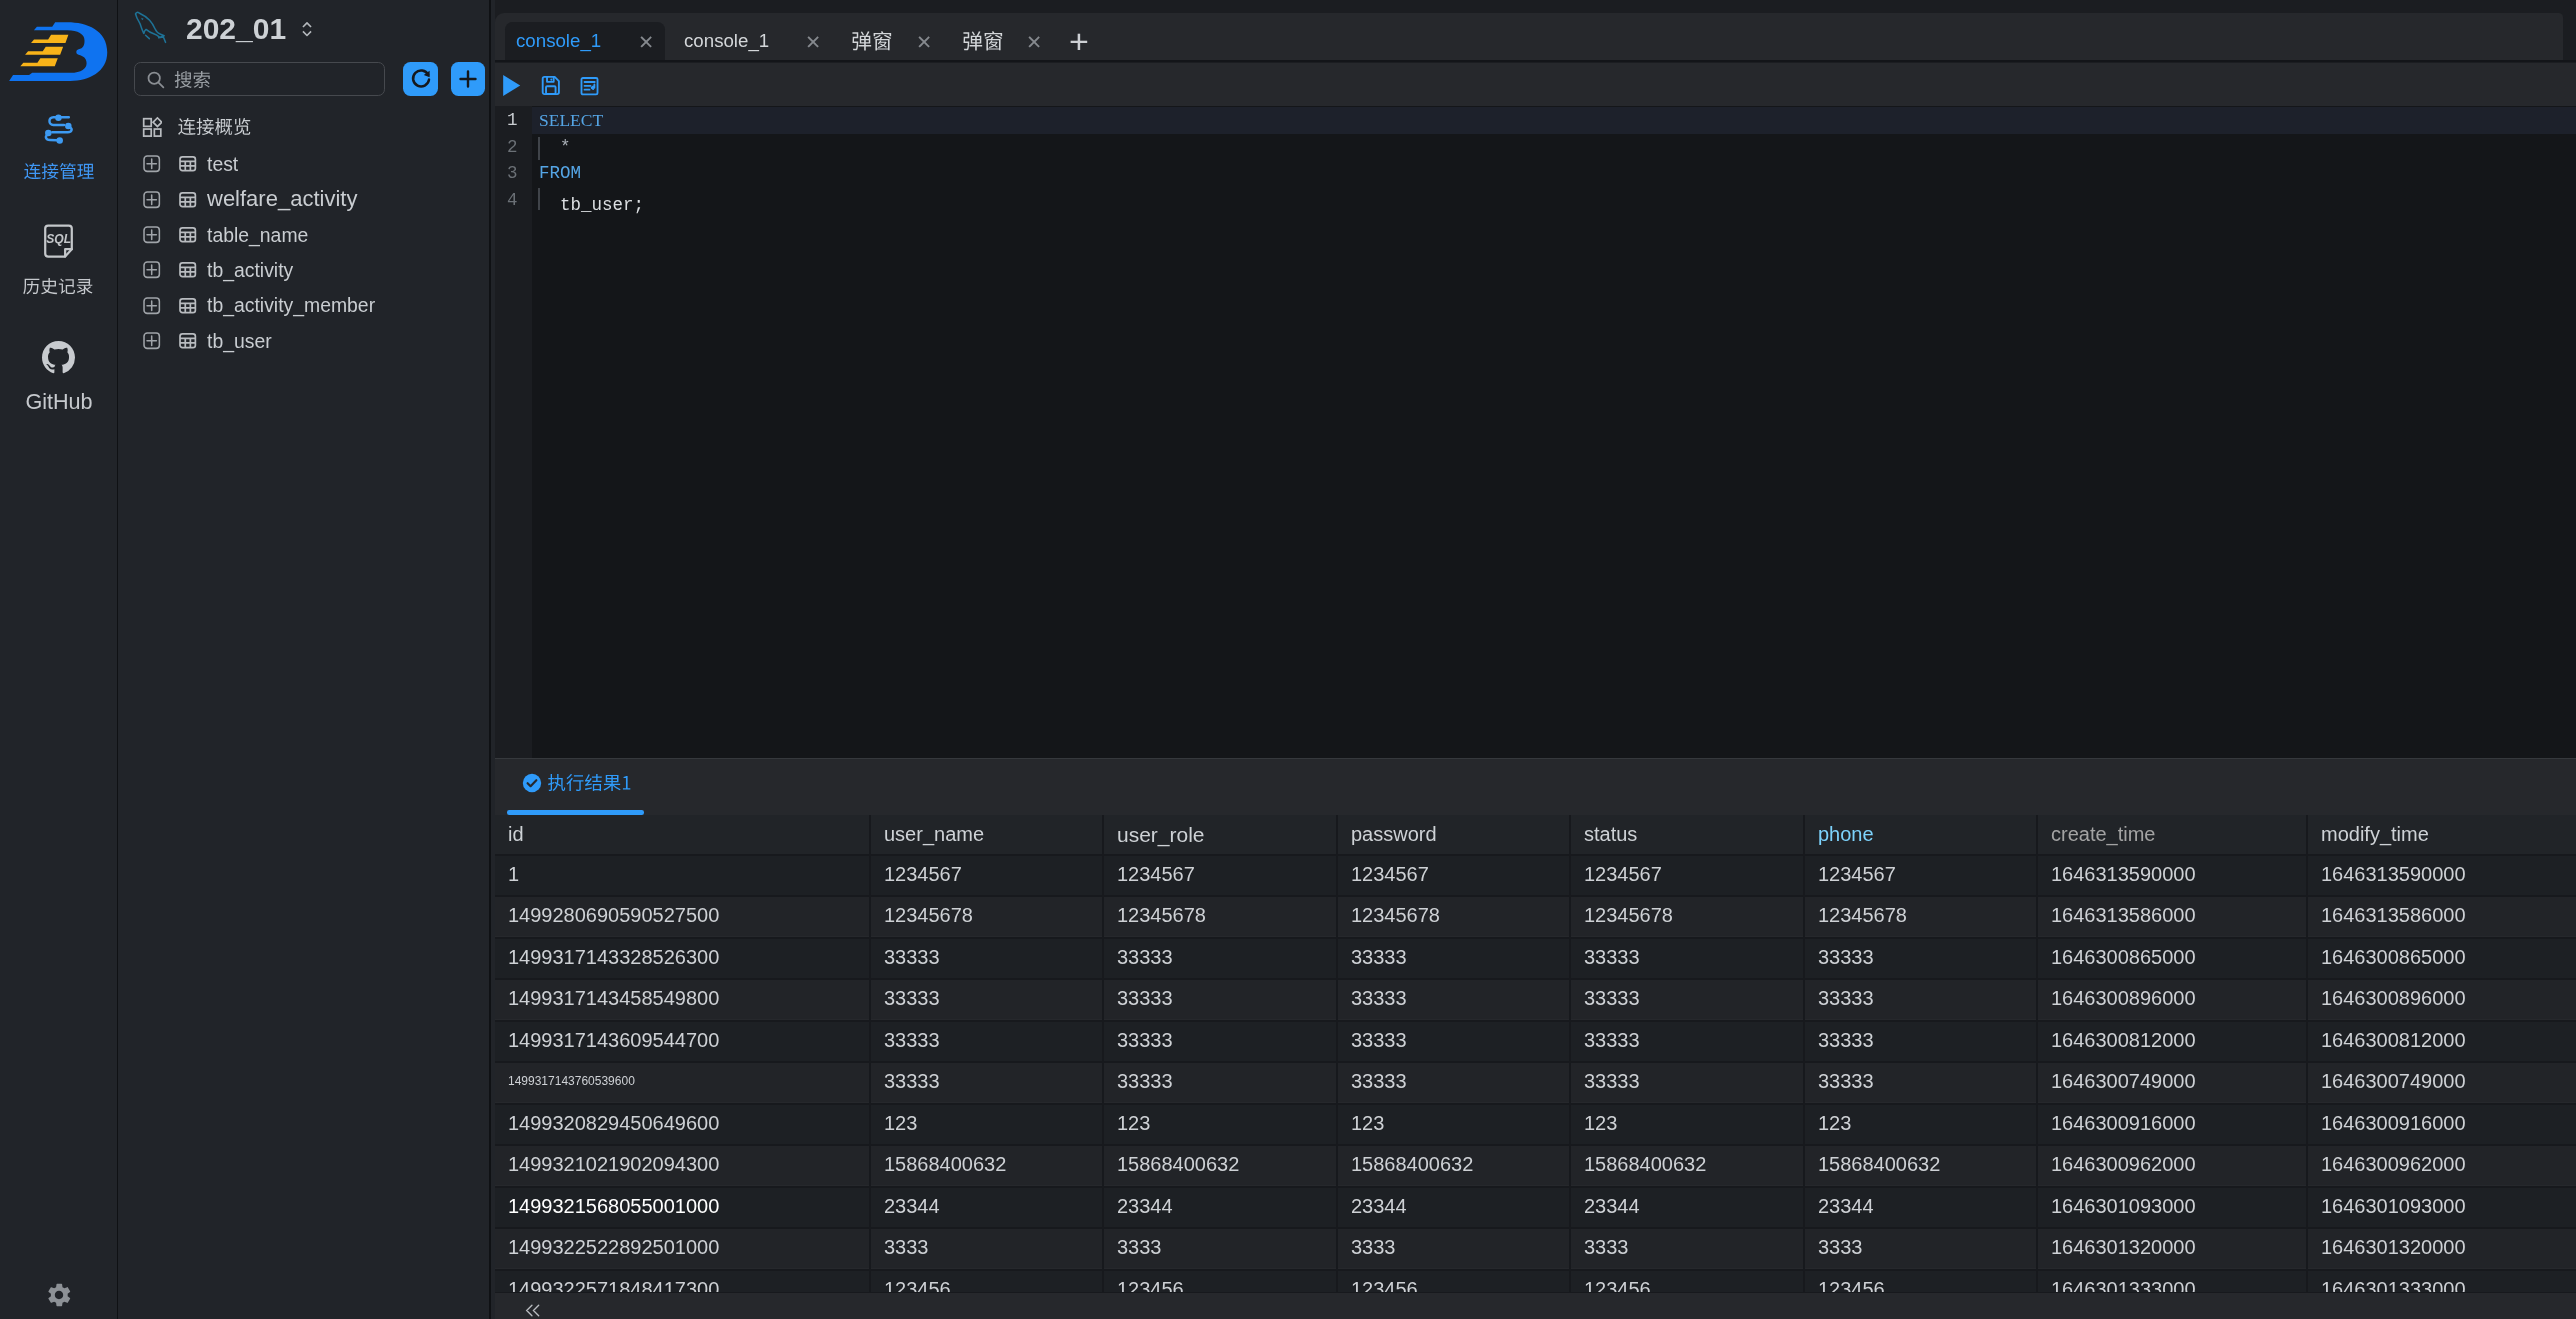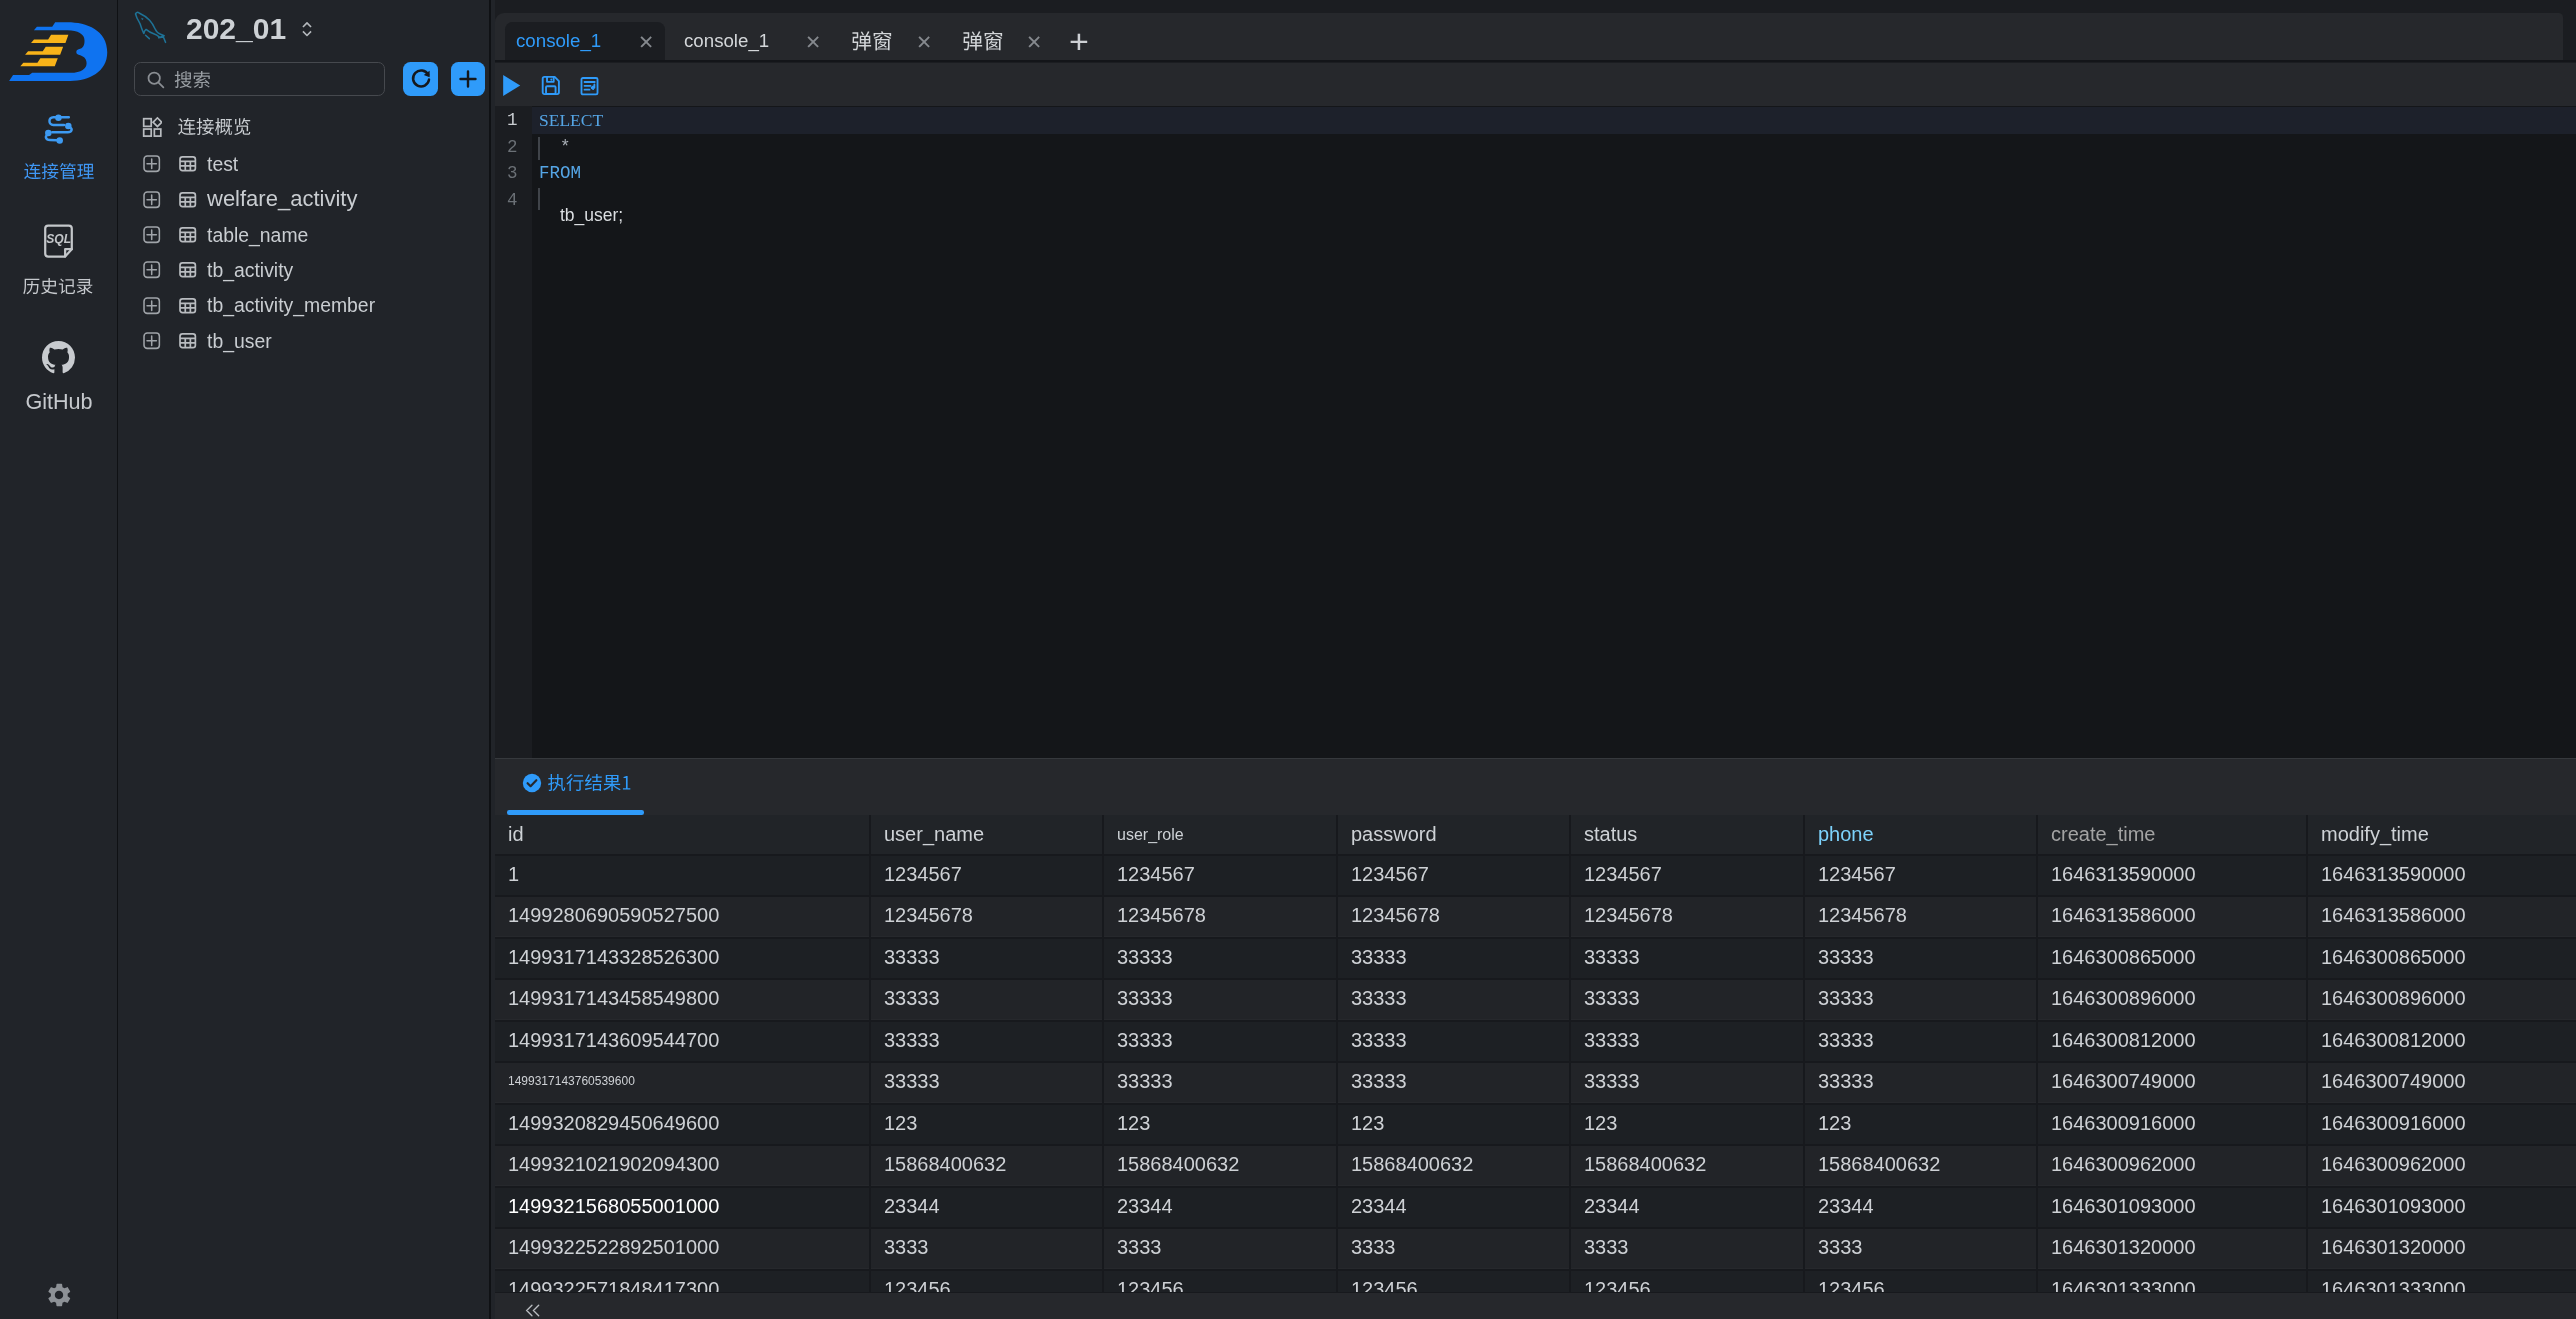--- a/index.html
+++ b/index.html
@@ -219,34 +219,34 @@
 <div class="abs" style="left:532px;top:107px;width:2044px;height:27px;background:#1d212b"></div>
 <div class="abs" style="left:538px;top:137px;width:1.5px;height:23px;background:#40444a"></div>
 <div class="abs" style="left:538px;top:188px;width:1.5px;height:22.4px;background:#40444a"></div>
 <div class="abs" style="left:495px;top:107px;width:22.4px;height:27px;line-height:27px;text-align:right;font-family:'Liberation Mono',monospace;font-size:17.5px;color:#c9cdd1">1</div>
 <div class="abs" style="left:495px;top:134px;width:22.4px;height:27px;line-height:27px;text-align:right;font-family:'Liberation Mono',monospace;font-size:17.5px;color:#6b7076">2</div>
 <div class="abs" style="left:495px;top:160px;width:22.4px;height:27px;line-height:27px;text-align:right;font-family:'Liberation Mono',monospace;font-size:17.5px;color:#6b7076">3</div>
 <div class="abs" style="left:495px;top:187px;width:22.4px;height:27px;line-height:27px;text-align:right;font-family:'Liberation Mono',monospace;font-size:17.5px;color:#6b7076">4</div>
 <div class="abs" style="left:539px;top:107px;height:27px;line-height:27px;font-family:Liberation Serif, serif;font-size:17.5px;color:#55a5e5">SELECT</div>
 <div class="abs" style="left:560px;top:134px;height:27px;line-height:27px;font-family:'Liberation Mono',monospace;font-size:17.5px;color:#a9afb6">*</div>
 <div class="abs" style="left:539px;top:160px;height:27px;line-height:27px;font-family:'Liberation Mono',monospace;font-size:17.5px;color:#55a5e5">FROM</div>
-<div class="abs" style="left:560px;top:202px;height:27px;line-height:27px;font-family:Liberation Sans, sans-serif;font-size:17.5px;color:#dcdfe2">tb_user;</div>
+<div class="abs" style="left:560px;top:192px;height:27px;line-height:27px;font-family:Liberation Mono, monospace;font-size:17.5px;color:#dcdfe2">tb_user;</div>
 <div class="abs" style="left:495px;top:758px;width:2081px;height:561px;background:#26282c;border-top:1.5px solid #36393d"></div>
 <svg class="abs" style="left:522px;top:773px" width="20" height="20" viewBox="0 0 24 24">
 <circle cx="12" cy="12" r="11" fill="#2f9bfa"></circle>
 <path d="M 6.7 12.2 L 10.3 15.8 L 17.2 8.6" fill="none" stroke="#26282c" stroke-width="2.6" stroke-linecap="round" stroke-linejoin="round"></path>
 </svg>
 <svg style="position:absolute;left:547px;top:772px" width="85" height="24" viewBox="0 0 113.9 32.5">
       <path fill="#2f9bfa" transform="translate(0,23.75) scale(0.02500,-0.02500)" d="M175.0 840.0V630.0H48.0V560.0H175.0V348.0L33.0 307.0L53.0 234.0L175.0 273.0V11.0C175.0 -3.0 169.0 -7.0 157.0 -7.0C145.0 -8.0 107.0 -8.0 63.0 -7.0C73.0 -28.0 82.0 -60.0 85.0 -79.0C149.0 -79.0 188.0 -76.0 212.0 -64.0C237.0 -52.0 247.0 -31.0 247.0 11.0V296.0L364.0 334.0L353.0 404.0L247.0 371.0V560.0H350.0V630.0H247.0V840.0ZM525.0 841.0C527.0 764.0 528.0 693.0 527.0 626.0H373.0V557.0H526.0C524.0 489.0 519.0 426.0 510.0 368.0L416.0 421.0L374.0 370.0C412.0 348.0 455.0 323.0 497.0 297.0C464.0 156.0 399.0 52.0 275.0 -22.0C291.0 -36.0 319.0 -69.0 328.0 -83.0C454.0 2.0 523.0 111.0 560.0 257.0C613.0 222.0 662.0 189.0 694.0 162.0L739.0 222.0C700.0 252.0 640.0 291.0 575.0 329.0C587.0 398.0 594.0 473.0 597.0 557.0H750.0C745.0 158.0 737.0 -79.0 867.0 -79.0C929.0 -79.0 954.0 -41.0 963.0 92.0C944.0 98.0 916.0 113.0 900.0 126.0C897.0 26.0 889.0 -8.0 871.0 -8.0C813.0 -8.0 817.0 211.0 827.0 626.0H599.0C600.0 693.0 600.0 764.0 599.0 841.0Z M1435.0 780.0V708.0H1927.0V780.0ZM1267.0 841.0C1216.0 768.0 1119.0 679.0 1035.0 622.0C1048.0 608.0 1069.0 579.0 1079.0 562.0C1169.0 626.0 1272.0 724.0 1339.0 811.0ZM1391.0 504.0V432.0H1728.0V17.0C1728.0 1.0 1721.0 -4.0 1702.0 -5.0C1684.0 -6.0 1616.0 -6.0 1545.0 -3.0C1556.0 -25.0 1567.0 -56.0 1570.0 -77.0C1668.0 -77.0 1725.0 -77.0 1759.0 -66.0C1792.0 -53.0 1804.0 -30.0 1804.0 16.0V432.0H1955.0V504.0ZM1307.0 626.0C1238.0 512.0 1128.0 396.0 1025.0 322.0C1040.0 307.0 1067.0 274.0 1078.0 259.0C1115.0 289.0 1154.0 325.0 1192.0 364.0V-83.0H1266.0V446.0C1308.0 496.0 1346.0 548.0 1378.0 600.0Z M2035.0 53.0 2048.0 -24.0C2147.0 -2.0 2280.0 26.0 2406.0 55.0L2400.0 124.0C2266.0 97.0 2128.0 68.0 2035.0 53.0ZM2056.0 427.0C2071.0 434.0 2096.0 439.0 2223.0 454.0C2178.0 391.0 2136.0 341.0 2117.0 322.0C2084.0 286.0 2061.0 262.0 2038.0 257.0C2047.0 237.0 2059.0 200.0 2063.0 184.0C2087.0 197.0 2123.0 205.0 2402.0 256.0C2400.0 272.0 2397.0 302.0 2398.0 322.0L2175.0 286.0C2256.0 373.0 2335.0 479.0 2403.0 587.0L2334.0 629.0C2315.0 593.0 2293.0 557.0 2270.0 522.0L2137.0 511.0C2196.0 594.0 2254.0 700.0 2299.0 802.0L2222.0 834.0C2182.0 717.0 2110.0 593.0 2087.0 561.0C2066.0 529.0 2048.0 506.0 2030.0 502.0C2039.0 481.0 2052.0 443.0 2056.0 427.0ZM2639.0 841.0V706.0H2408.0V634.0H2639.0V478.0H2433.0V406.0H2926.0V478.0H2716.0V634.0H2943.0V706.0H2716.0V841.0ZM2459.0 304.0V-79.0H2532.0V-36.0H2826.0V-75.0H2901.0V304.0ZM2532.0 32.0V236.0H2826.0V32.0Z M3159.0 792.0V394.0H3461.0V309.0H3062.0V240.0H3400.0C3310.0 144.0 3167.0 58.0 3036.0 15.0C3053.0 -1.0 3076.0 -28.0 3088.0 -47.0C3220.0 3.0 3364.0 98.0 3461.0 208.0V-80.0H3540.0V213.0C3639.0 106.0 3785.0 9.0 3914.0 -42.0C3925.0 -23.0 3949.0 5.0 3965.0 21.0C3839.0 63.0 3694.0 148.0 3601.0 240.0H3939.0V309.0H3540.0V394.0H3848.0V792.0ZM3236.0 563.0H3461.0V459.0H3236.0ZM3540.0 563.0H3767.0V459.0H3540.0ZM3236.0 727.0H3461.0V625.0H3236.0ZM3540.0 727.0H3767.0V625.0H3540.0Z M4088.0 0.0H4490.0V76.0H4343.0V733.0H4273.0C4233.0 710.0 4186.0 693.0 4121.0 681.0V623.0H4252.0V76.0H4088.0Z"></path>
     </svg>
 <div class="abs" style="left:507px;top:810px;width:137px;height:4.5px;background:#2f9bfa;border-radius:2.2px"></div>
 <div class="abs" style="left:495px;top:815px;width:2081px;height:39px;background:#212428"></div>
 <div class="abs" style="left:508px;top:815px;height:39px;line-height:39px;font-size:20px;color:#ced2d6">id</div>
 <div class="abs" style="left:884px;top:815px;height:39px;line-height:39px;font-size:20px;color:#ced2d6">user_name</div>
-<div class="abs" style="left:1117px;top:815px;height:39px;line-height:39px;font-size:16px;color:#ced2d6">user_role</div>
+<div class="abs" style="left:1117px;top:815px;height:39px;line-height:39px;font-size:21px;color:#ced2d6">user_role</div>
 <div class="abs" style="left:1351px;top:815px;height:39px;line-height:39px;font-size:20px;color:#ced2d6">password</div>
 <div class="abs" style="left:1584px;top:815px;height:39px;line-height:39px;font-size:20px;color:#ced2d6">status</div>
 <div class="abs" style="left:1818px;top:815px;height:39px;line-height:39px;font-size:20px;color:#7dd3fc">phone</div>
 <div class="abs" style="left:2051px;top:815px;height:39px;line-height:39px;font-size:20px;color:#a3a3a3">create_time</div>
 <div class="abs" style="left:2321px;top:815px;height:39px;line-height:39px;font-size:20px;color:#ced2d6">modify_time</div>
 <div class="abs" style="left:495px;top:854px;width:2081px;height:41px;background:#1d2024"></div>
 <div class="abs" style="left:508px;top:854px;height:41px;line-height:41px;font-size:20px;color:#ced1d5;overflow:hidden">1</div>
 <div class="abs" style="left:884px;top:854px;height:41px;line-height:41px;font-size:20px;color:#ced1d5;overflow:hidden">1234567</div>
 <div class="abs" style="left:1117px;top:854px;height:41px;line-height:41px;font-size:20px;color:#ced1d5;overflow:hidden">1234567</div>
 <div class="abs" style="left:1351px;top:854px;height:41px;line-height:41px;font-size:20px;color:#ced1d5;overflow:hidden">1234567</div>

